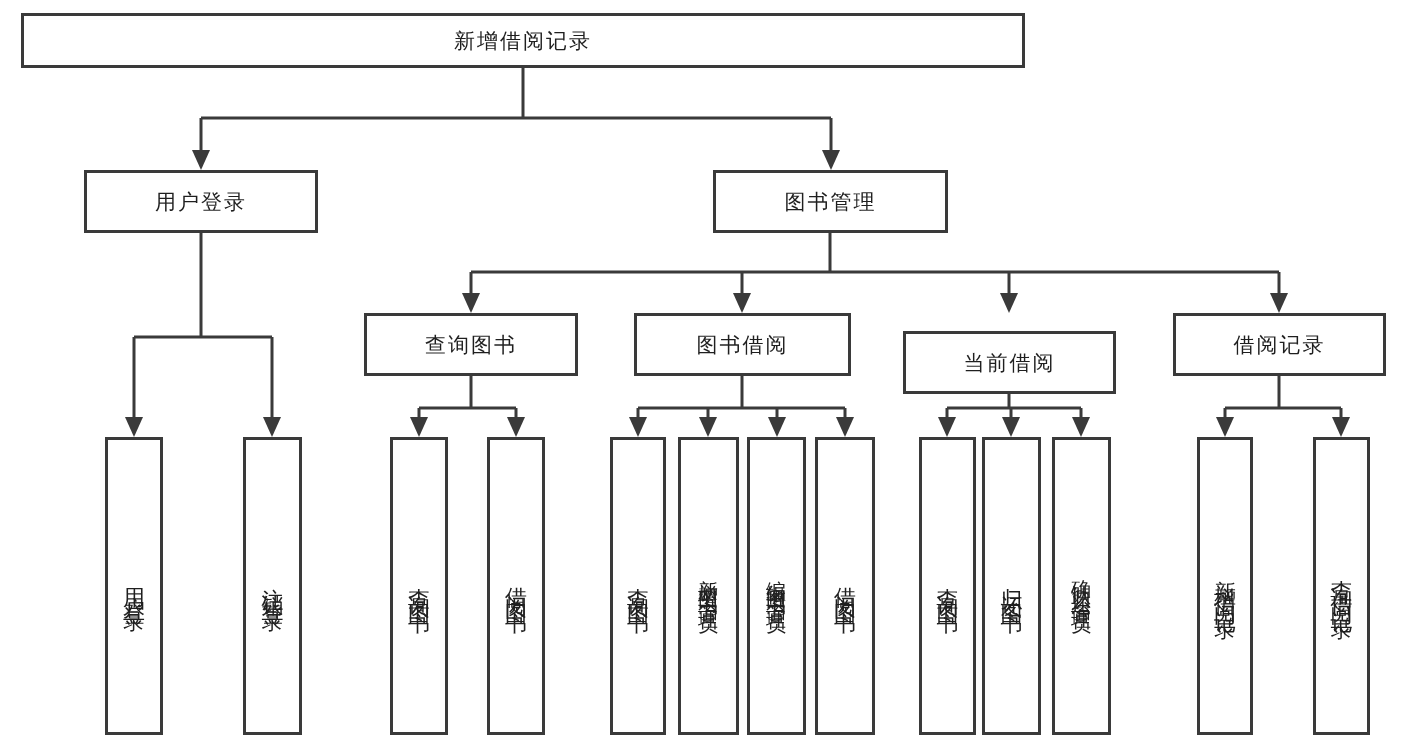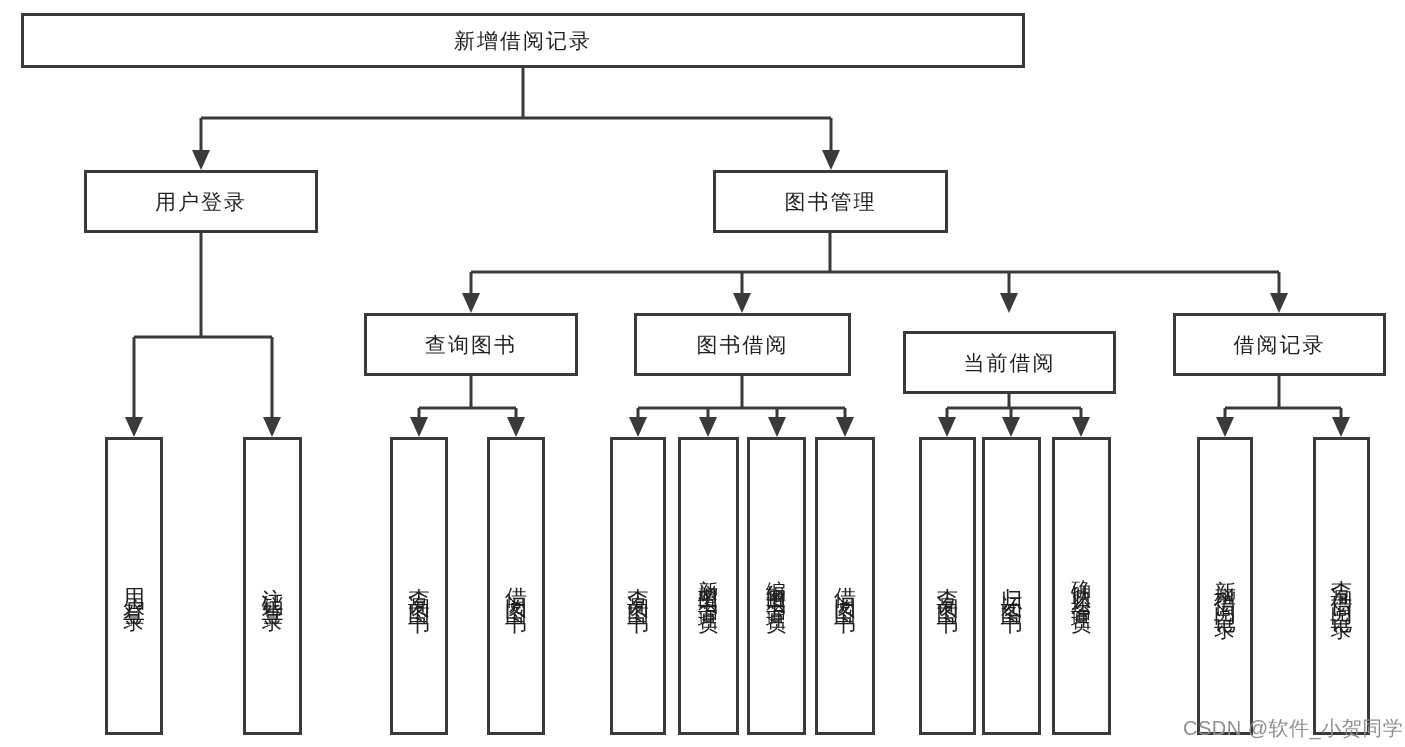--- a/index.html
+++ b/index.html
@@ -132,14 +132,13 @@
     <span class="vlabel" style="font-size:20px;letter-spacing:5px;">确认归还（管理员）</span>
   </div>
 
   <div class="node" style="left:1197px;top:437px;width:56px;height:298px;">
     <span class="vlabel">新增借阅记录</span>
   </div>
   <div class="node" style="left:1313px;top:437px;width:57px;height:298px;">
     <span class="vlabel">查询借阅记录</span>
   </div>
 
-  <div class="watermark" style="left:1183px;top:715px;">CSDN @软件_小贺同学</div>
 </div>
 
 </body></html>

